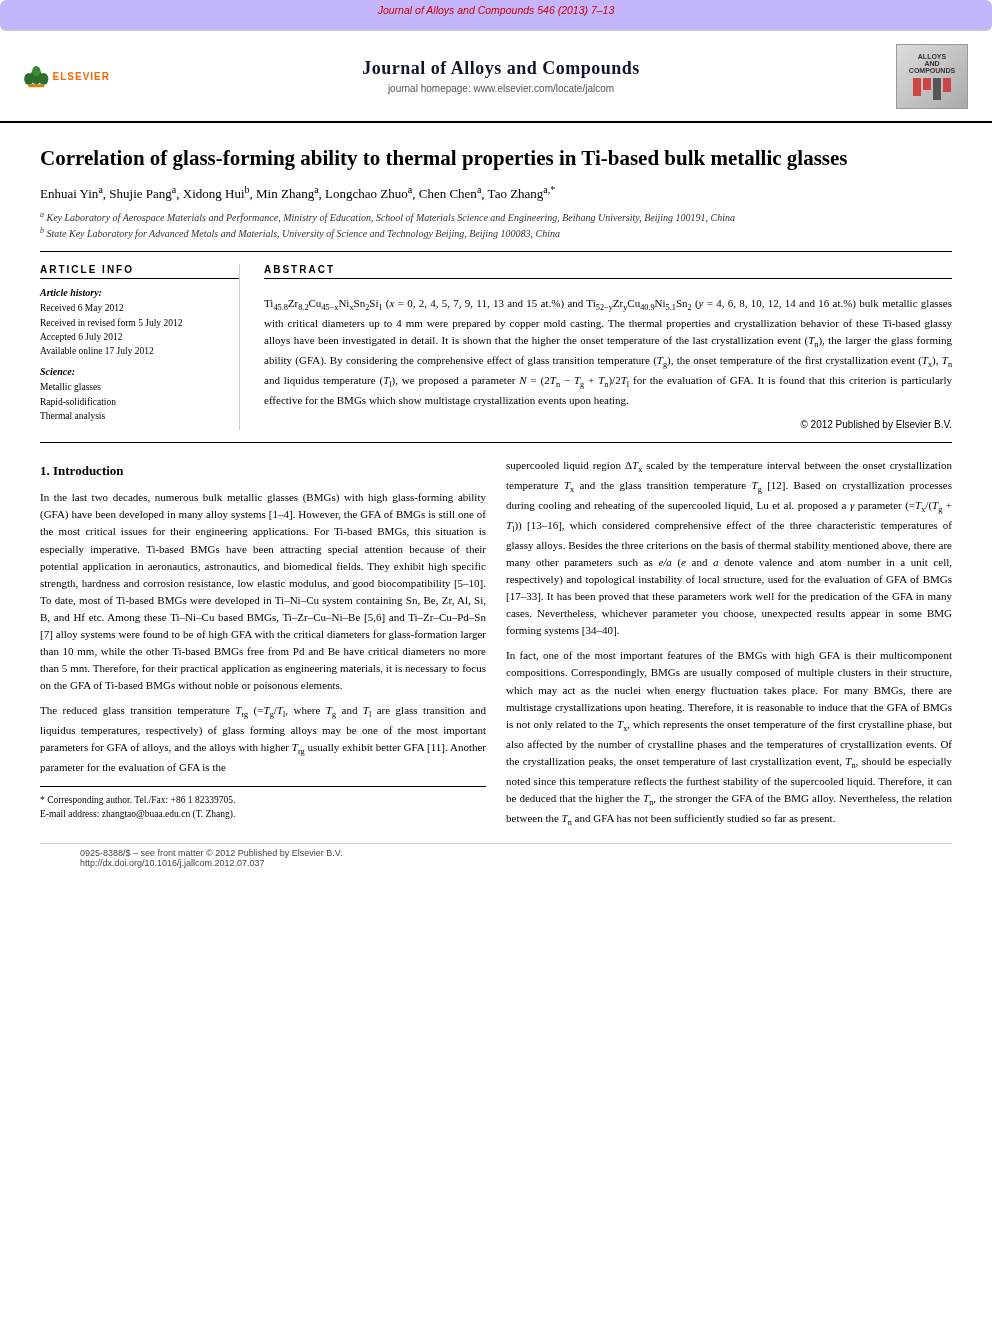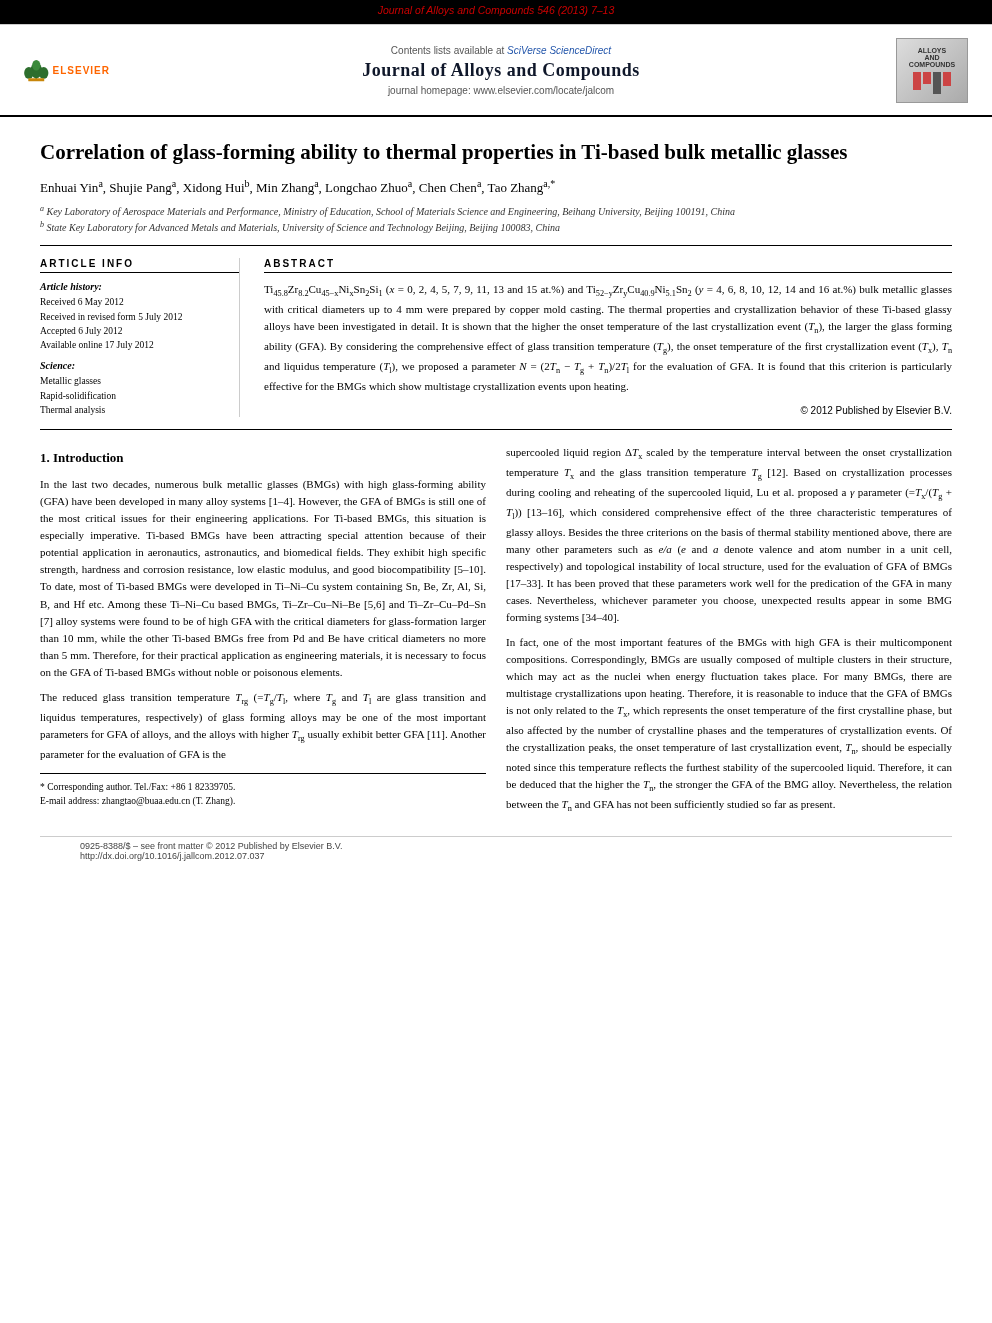--- a/index.html
+++ b/index.html
@@ -5,27 +5,28 @@
     * { margin: 0; padding: 0; box-sizing: border-box; }
     body {
       background: #fff;
       font-family: 'Times New Roman', Times, serif;
       font-size: 13px;
       color: #000;
       width: 992px;
       min-height: 1323px;
     }
     .top-bar {
-      background: #000000;
+      background: #c4b5fd;
       text-align: center;
-      padding: 4px 0 8px 0;
+      padding: 4px 0 14px 0;
       border-bottom: 1px solid #ccc;
       font-size: 11px;
       color: #c00;
       font-style: italic;
+      border-radius: 6px;
     }
     .journal-header {
       display: flex;
       align-items: center;
       justify-content: space-between;
       padding: 10px 20px;
       border-bottom: 2px solid #000;
     }
     .elsevier-logo {
       width: 90px;
@@ -182,21 +183,21 @@
       flex: 1;
     }
     .abstract-title {
       font-size: 10px;
       font-weight: bold;
       letter-spacing: 2px;
       text-transform: uppercase;
       font-family: Arial, sans-serif;
       border-bottom: 1px solid #000;
       padding-bottom: 3px;
-      margin-bottom: 8px;
+      margin-bottom: 16px;
     }
     .abstract-text {
       font-size: 11px;
       line-height: 1.55;
       font-family: 'Times New Roman', Times, serif;
       text-align: justify;
     }
     .copyright-line {
       font-size: 10px;
       text-align: right;
@@ -237,21 +238,21 @@
       font-size: 9.5px;
       font-family: 'Times New Roman', Times, serif;
       line-height: 1.5;
     }
     .footer-bar {
       border-top: 1px solid #ccc;
       padding: 4px 40px;
       font-size: 9px;
       color: #444;
       font-family: Arial, sans-serif;
-      margin-top: 12px;
+      margin-top: 5px;
     }
     .journal-ref-top {
       font-family: Arial, sans-serif;
       font-size: 10.5px;
       color: #c00;
       font-style: italic;
     }
     sup { font-size: 75%; vertical-align: super; }
     sub { font-size: 75%; vertical-align: sub; }
     .italic { font-style: italic; }
@@ -273,24 +274,20 @@
       <ellipse cx="15" cy="24" rx="8" ry="10" fill="#2d6e2d"></ellipse>
       <ellipse cx="40" cy="24" rx="8" ry="10" fill="#2d6e2d"></ellipse>
       <ellipse cx="27.5" cy="11" rx="7" ry="9" fill="#3a8a3a"></ellipse>
 
       <rect x="14" y="33" width="27" height="5" fill="#c8860a" rx="1"></rect>
     </svg>
     <span class="elsevier-text">ELSEVIER</span>
   </div>
 
   <div class="journal-center">
-    <div class="sciverse-line">
-      <span>Contents lists available at</span>
-      <a style="color:#2255aa; font-style:italic;">SciVerse ScienceDirect</a>
-    </div>
     <div class="journal-title-main">Journal of Alloys and Compounds</div>
     <div class="journal-homepage">journal homepage: www.elsevier.com/locate/jalcom</div>
   </div>
 
   <div class="journal-logo-right">
     <div class="logo-box">
       <div class="logo-box-text">ALLOYS<br>AND<br>COMPOUNDS</div>
       <div class="logo-box-bars">
         <div class="logo-bar" style="height:18px;"></div>
         <div class="logo-bar" style="height:12px;"></div>

